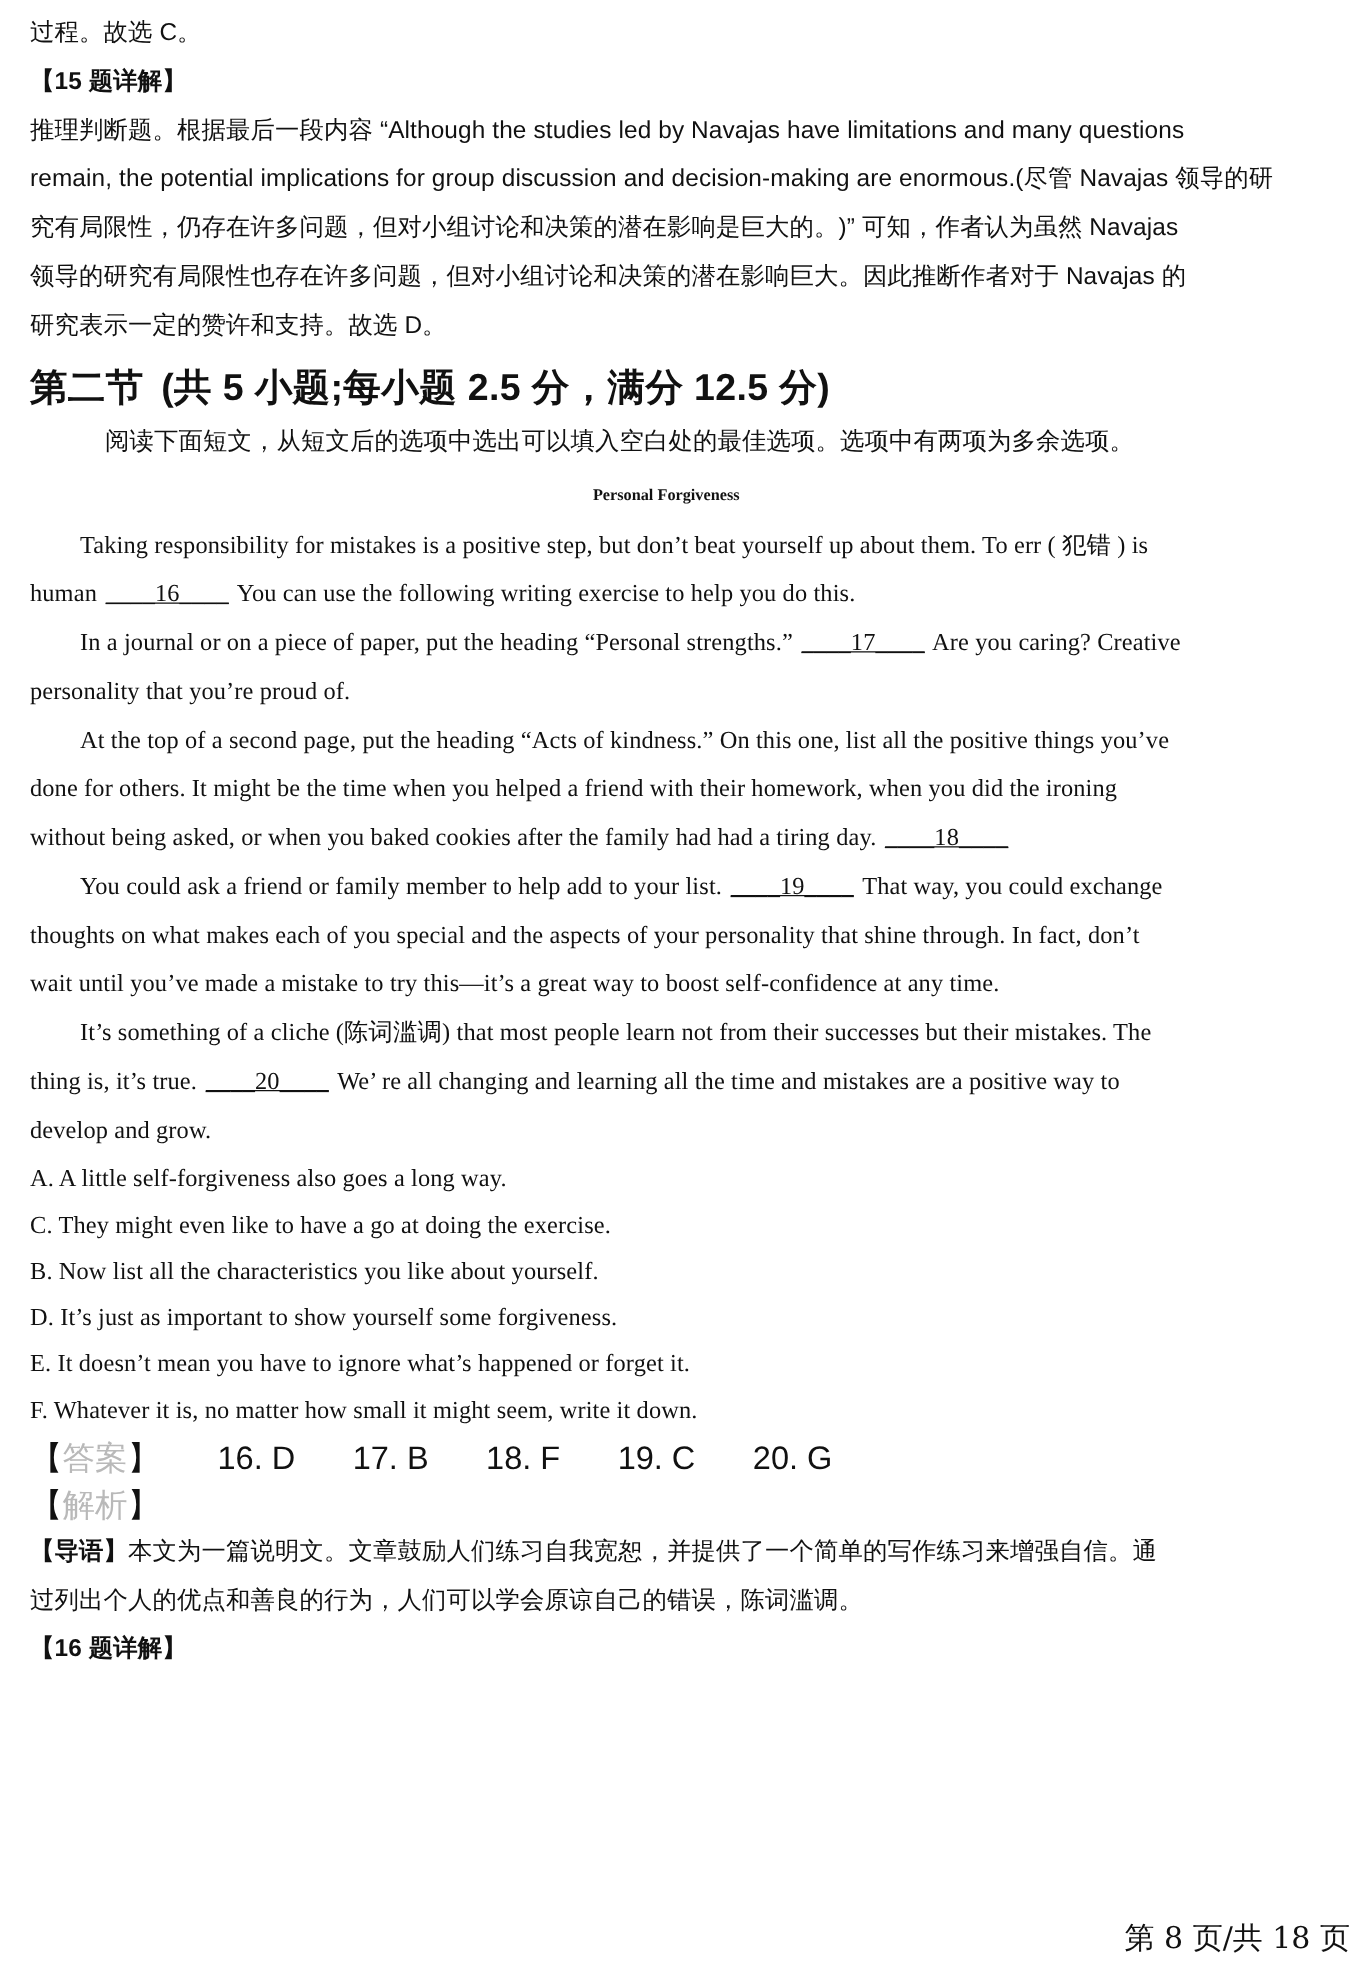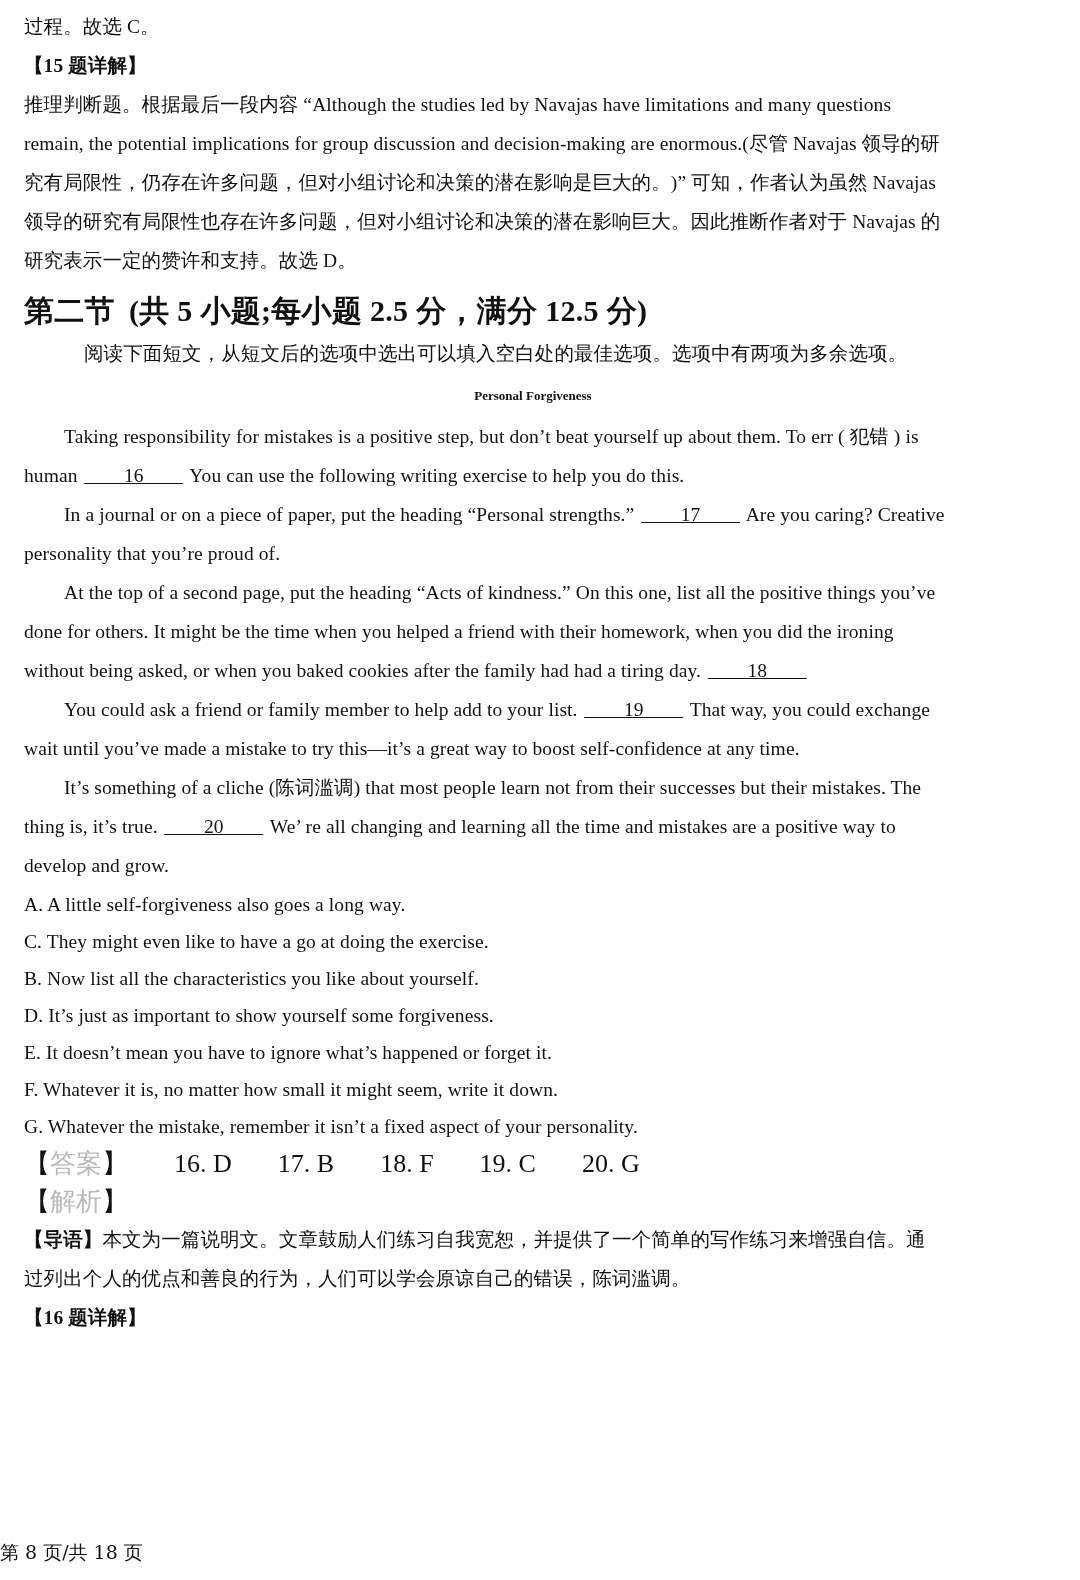--- a/index.html
+++ b/index.html
@@ -32,21 +32,21 @@
     margin: 0 0 2px 0;
     letter-spacing: 0.1px;
   }
   .indent2 {
     text-indent: 40px;
   }
   .indent-big {
     text-indent: 60px;
   }
   .cn {
-    font-family: Liberation Serif, serif;
+    font-family: Liberation Sans, sans-serif;
   }
   .section-title {
     font-size: 30px;
     font-weight: bold;
     line-height: 44px;
     margin: 10px 0 2px 0;
     letter-spacing: 0.3px;
   }
   .section-title .sec-num {
     margin-right: 14px;
@@ -80,22 +80,22 @@
     color: #b9b9b9;
   }
   .bracket {
     letter-spacing: 0;
   }
   .footer {
     position: absolute;
     left: 0;
     right: 0;
     bottom: 14px;
-    text-align: left;
-    font-size: 19px;
+    text-align: right;
+    font-size: 24px;
     font-family: "DejaVu Serif", "Liberation Serif", serif;
   }
   .b { font-weight: bold; }
 </style>
 </head>
 <body>
 
 <div class="page">
 
   <p class="para cn">过程。故选 C。</p>
@@ -119,34 +119,34 @@
   <p class="para"><span>human </span><span class="blank-num">____16____</span><span> You can use the following writing exercise to help you do this.</span></p>
 
   <p class="para indent2"><span>In a journal or on a piece of paper, put the heading “Personal strengths.” </span><span class="blank-num">____17____</span><span> Are you caring? Creative</span></p>
   <p class="para">personality that you’re proud of.</p>
 
   <p class="para indent2">At the top of a second page, put the heading “Acts of kindness.” On this one, list all the positive things you’ve</p>
   <p class="para">done for others. It might be the time when you helped a friend with their homework, when you did the ironing</p>
   <p class="para"><span>without being asked, or when you baked cookies after the family had had a tiring day. </span><span class="blank-num">____18____</span></p>
 
   <p class="para indent2"><span>You could ask a friend or family member to help add to your list. </span><span class="blank-num">____19____</span><span> That way, you could exchange</span></p>
+  <p class="para">thoughts on what makes each of you special and the aspects of your personality that shine through. In fact, don’t</p>
   <p class="para">wait until you’ve made a mistake to try this—it’s a great way to boost self-confidence at any time.</p>
 
   <p class="para indent2">It’s something of a cliche (陈词滥调) that most people learn not from their successes but their mistakes. The</p>
   <p class="para"><span>thing is, it’s true. </span><span class="blank-num">____20____</span><span> We’ re all changing and learning all the time and mistakes are a positive way to</span></p>
   <p class="para">develop and grow.</p>
 
   <div class="options">
     <p class="para">A. A little self-forgiveness also goes a long way.</p>
     <p class="para">C. They might even like to have a go at doing the exercise.</p>
     <p class="para">B. Now list all the characteristics you like about yourself.</p>
     <p class="para">D. It’s just as important to show yourself some forgiveness.</p>
     <p class="para">E. It doesn’t mean you have to ignore what’s happened or forget it.</p>
     <p class="para">F. Whatever it is, no matter how small it might seem, write it down.</p>
-    <p class="para">G. Whatever the mistake, remember it isn’t a fixed aspect of your personality.</p>
   </div>
 
   <div class="answers cn"><span class="bracket">【</span><span class="faded">答案</span><span class="bracket">】</span><span class="gap"></span><span>16. D</span><span class="gap"></span><span>17. B</span><span class="gap"></span><span>18. F</span><span class="gap"></span><span>19. C</span><span class="gap"></span><span>20. G</span></div>
 
   <div class="answers cn"><span class="bracket">【</span><span class="faded">解析</span><span class="bracket">】</span></div>
 
   <p class="para cn"><span class="b">【导语】</span><span>本文为一篇说明文。文章鼓励人们练习自我宽恕，并提供了一个简单的写作练习来增强自信。通</span></p>
   <p class="para cn">过列出个人的优点和善良的行为，人们可以学会原谅自己的错误，陈词滥调。</p>
 
   <p class="para cn b">【16 题详解】</p>

